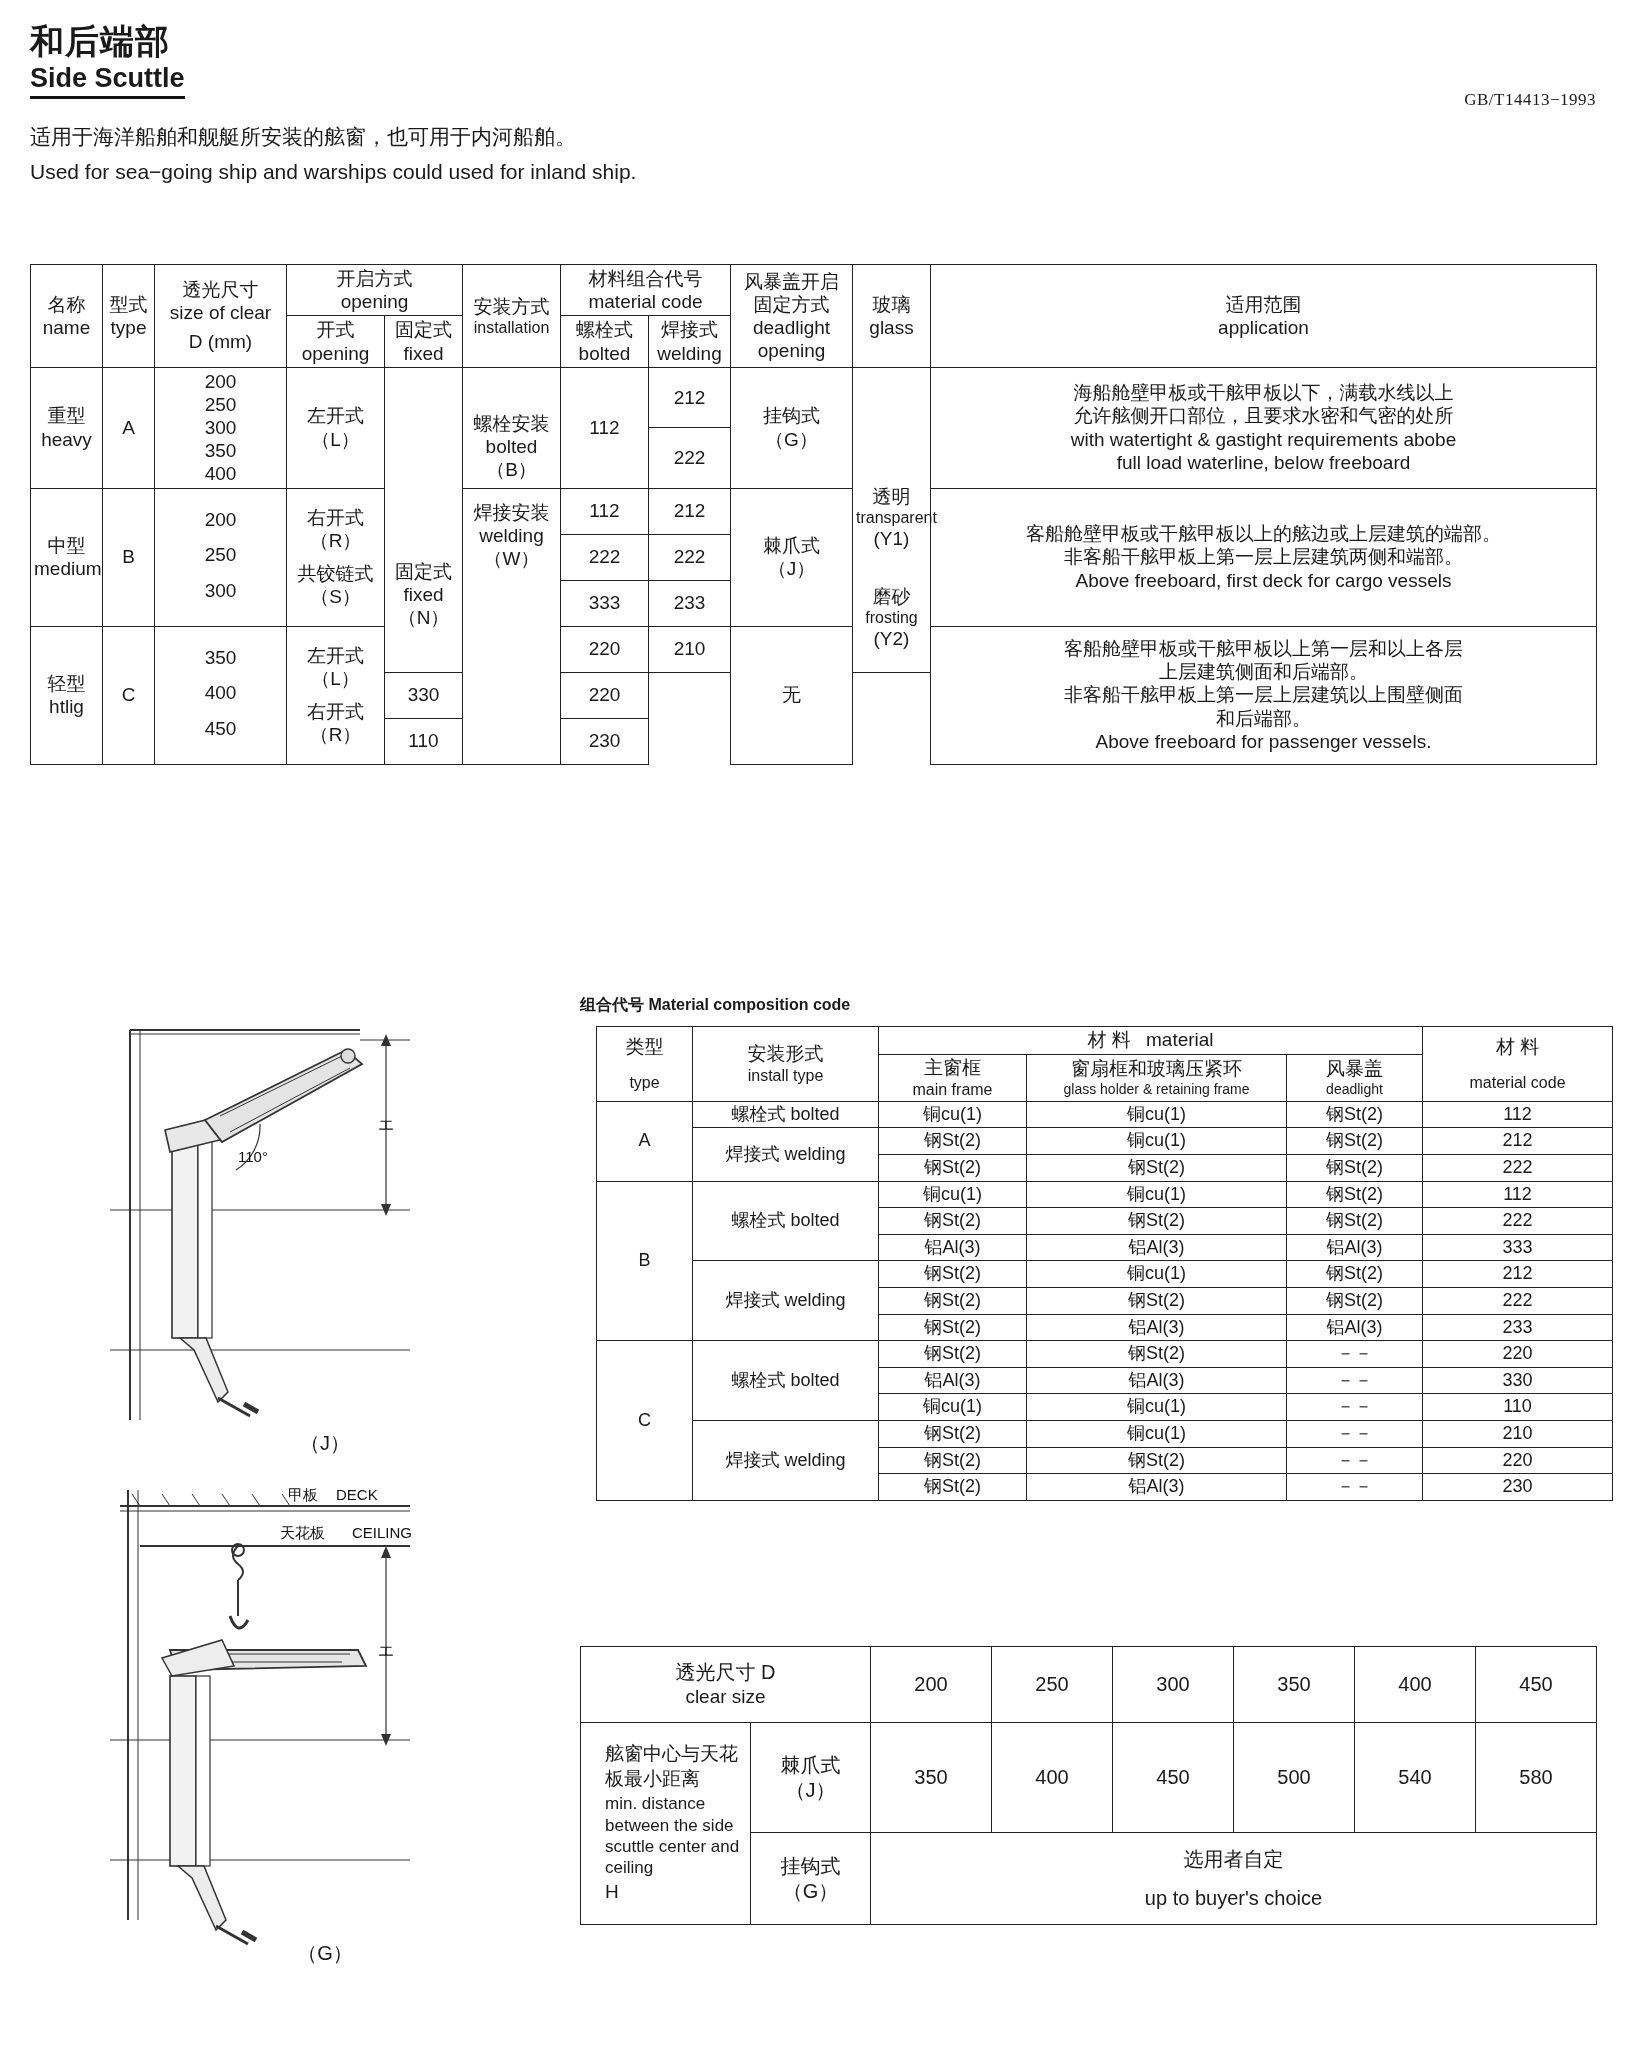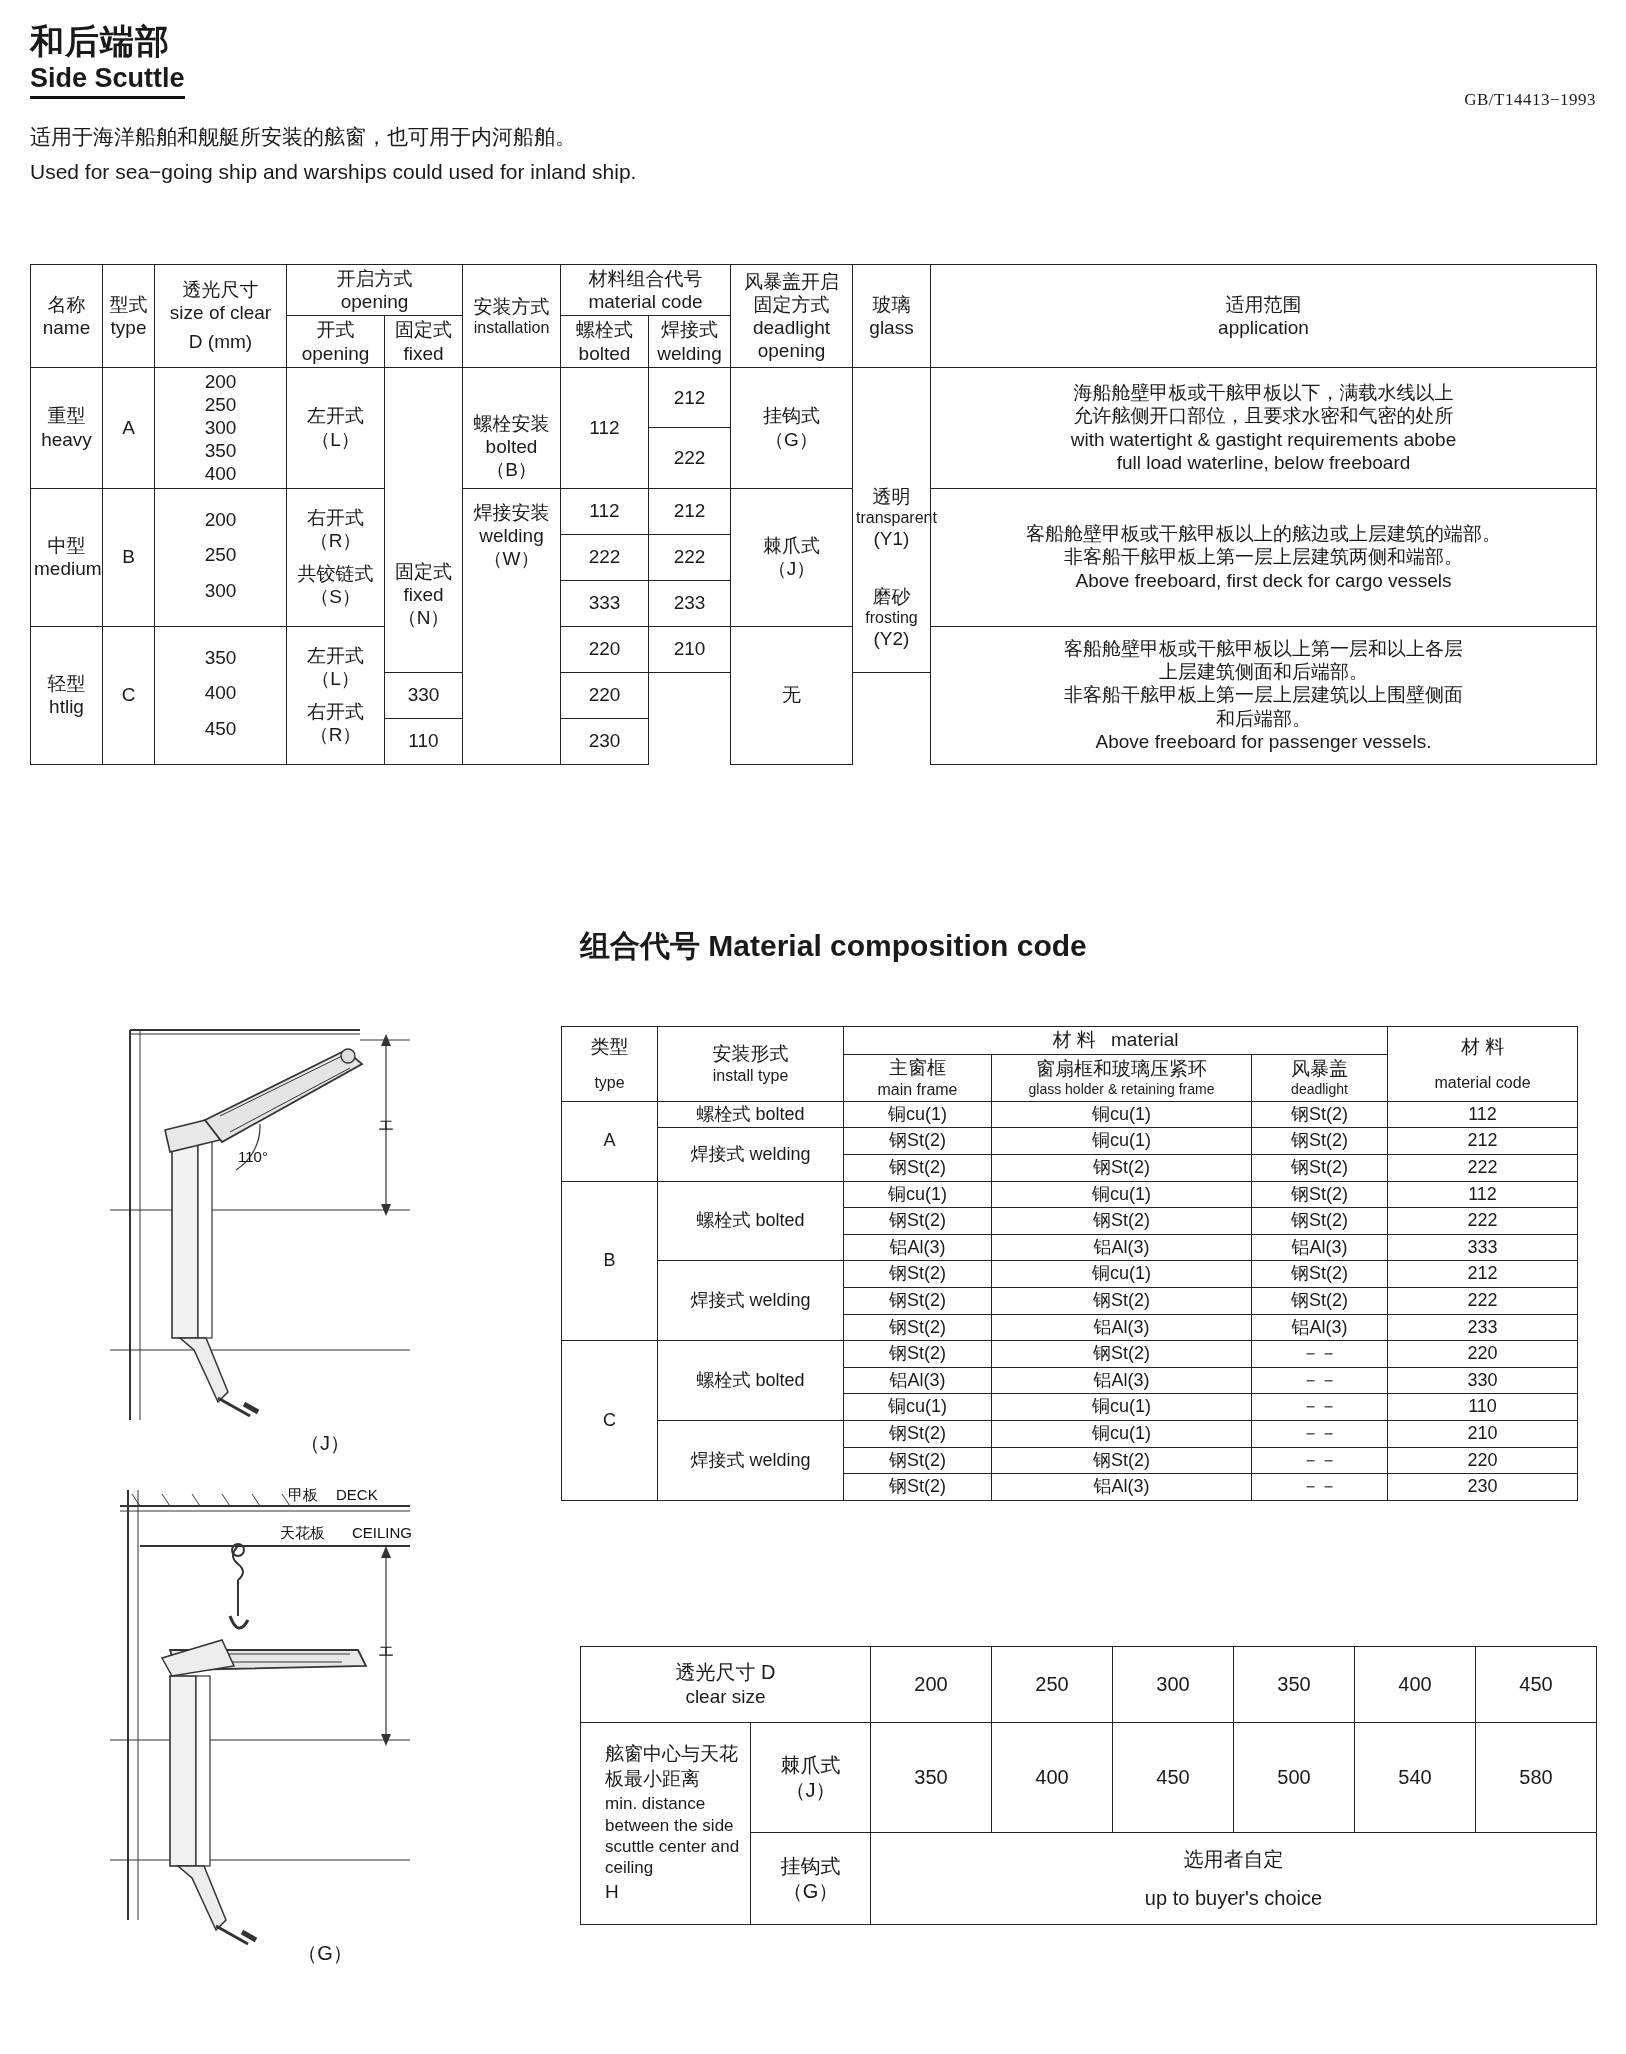--- a/index.html
+++ b/index.html
@@ -26,24 +26,24 @@
   
   .spec-table { position: absolute; left: 30px; top: 264px; width: 1566px; border-collapse: collapse; table-layout: fixed;}
   .spec-table td, .spec-table th { border: 1px solid #222; text-align: center; vertical-align: middle; font-weight: normal; padding: 2px 3px; font-size: 19px; line-height: 1.22;}
   .spec-table .hd { font-size: 19px; }
   .cn { display:block; }
   .en { display:block; }
   .small { font-size: 16px; }
   .apply-cell { text-align: left; padding: 6px 10px 6px 12px; font-size: 19px; line-height: 1.38; }
 
   
-  .mcc-title { position: absolute; left: 580px; top: 926px; font-size: 30px; font-weight: bold; }
+  .mcc-title { position: absolute; left: 580px; top: 995px; font-size: 16px; font-weight: bold; }
 
   
-  .mcc-table { position: absolute; left: 561px; top: 1026px; width: 1016px; border-collapse: collapse; table-layout: fixed; }
+  .mcc-table { position: absolute; left: 596px; top: 1026px; width: 1016px; border-collapse: collapse; table-layout: fixed; }
   .mcc-table td { border: 1px solid #222; text-align:center; vertical-align: middle; font-size: 18px; padding: 2px 2px; line-height:1.2;}
   .mcc-table td.hd { font-size: 19px; }
   .mcc-table .lbl-cn { font-size: 19px; }
   .mcc-table .lbl-en { font-size: 16px; }
 
   
   .cs-table { position: absolute; left: 580px; top: 1646px; width: 1016px; border-collapse: collapse; table-layout: fixed; }
   .cs-table td { border: 1px solid #222; text-align:center; vertical-align: middle; font-size: 20px; padding: 4px 3px; line-height: 1.25;}
   .cs-table td.lead { text-align: left; padding-left: 24px; font-size: 19px; line-height: 1.3;}
 

